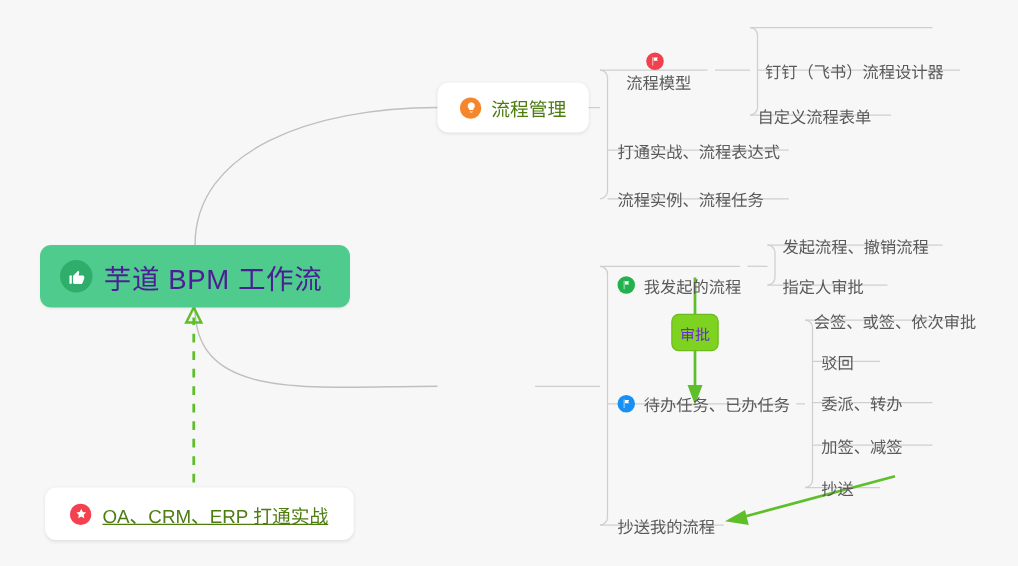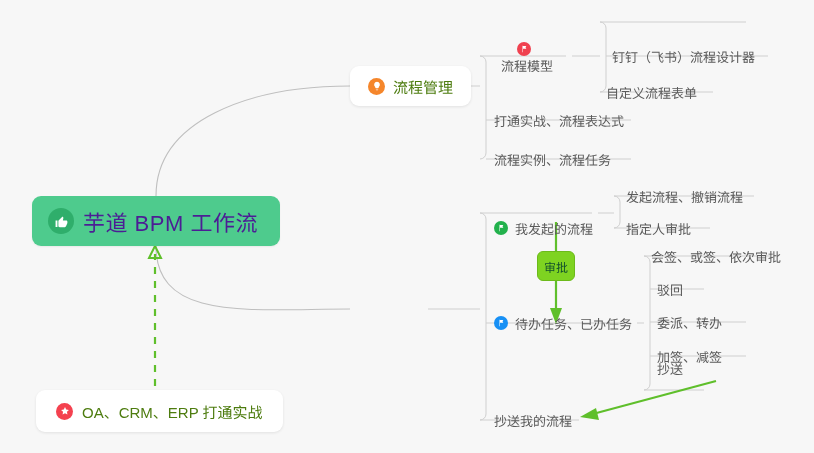--- a/index.html
+++ b/index.html
@@ -64,20 +64,21 @@
     font-size: 15px;
     box-shadow: 0 1px 3px rgba(0,0,0,.09);
   }
   .node-card .label { margin-left: 8px; }
 
   .node-b1 { left: 350px; top: 66px;  }
   .node-b2 { left: 350px; top: 289px; }
   .node-note {
     left: 36px; top: 390px; height: 42px; padding: 0 20px;
     font-size: 15px;
+    text-decoration: underline;
   }
   .node-note .label { margin-left: 9px; }
 
   
   .node-text {
     color: #5a5a5a;
     font-size: 13px;
     height: 28px;
     padding: 0 6px;
   }
@@ -87,21 +88,21 @@
   
   .node-tag {
     left: 537px;
     top: 251px;
     width: 38px;
     height: 30px;
     justify-content: center;
     background: #7ed321;
     border: 1px solid #6cba1b;
     border-radius: 6px;
-    color: #14532d;
+    color: #6d28d9;
     font-size: 12px;
   }
 
   
   .icon {
     display: inline-flex;
     align-items: center;
     justify-content: center;
     flex: 0 0 auto;
     border-radius: 50%;
@@ -257,21 +258,21 @@
   </div>
   <div class="node node-text no-icon" style="left:651px; top:275px;">
     <span class="label">驳回</span>
   </div>
   <div class="node node-text no-icon" style="left:651px; top:342px;">
     <span class="label">加签、减签</span>
   </div>
   <div class="node node-text no-icon" style="left:651px; top:308px;">
     <span class="label">委派、转办</span>
   </div>
-  <div class="node node-text no-icon" style="left:651px; top:354px;">
+  <div class="node node-text no-icon" style="left:651px; top:376px;">
     <span class="label">抄送</span>
   </div>
 
   <div class="node node-text no-icon" style="left:488px; top:406px;">
     <span class="label">抄送我的流程</span>
   </div>
 
   <div class="node node-card node-note">
     <span class="icon icon-md ic-red">
       <svg width="10" height="10" viewBox="0 0 24 24" fill="#ffffff">

